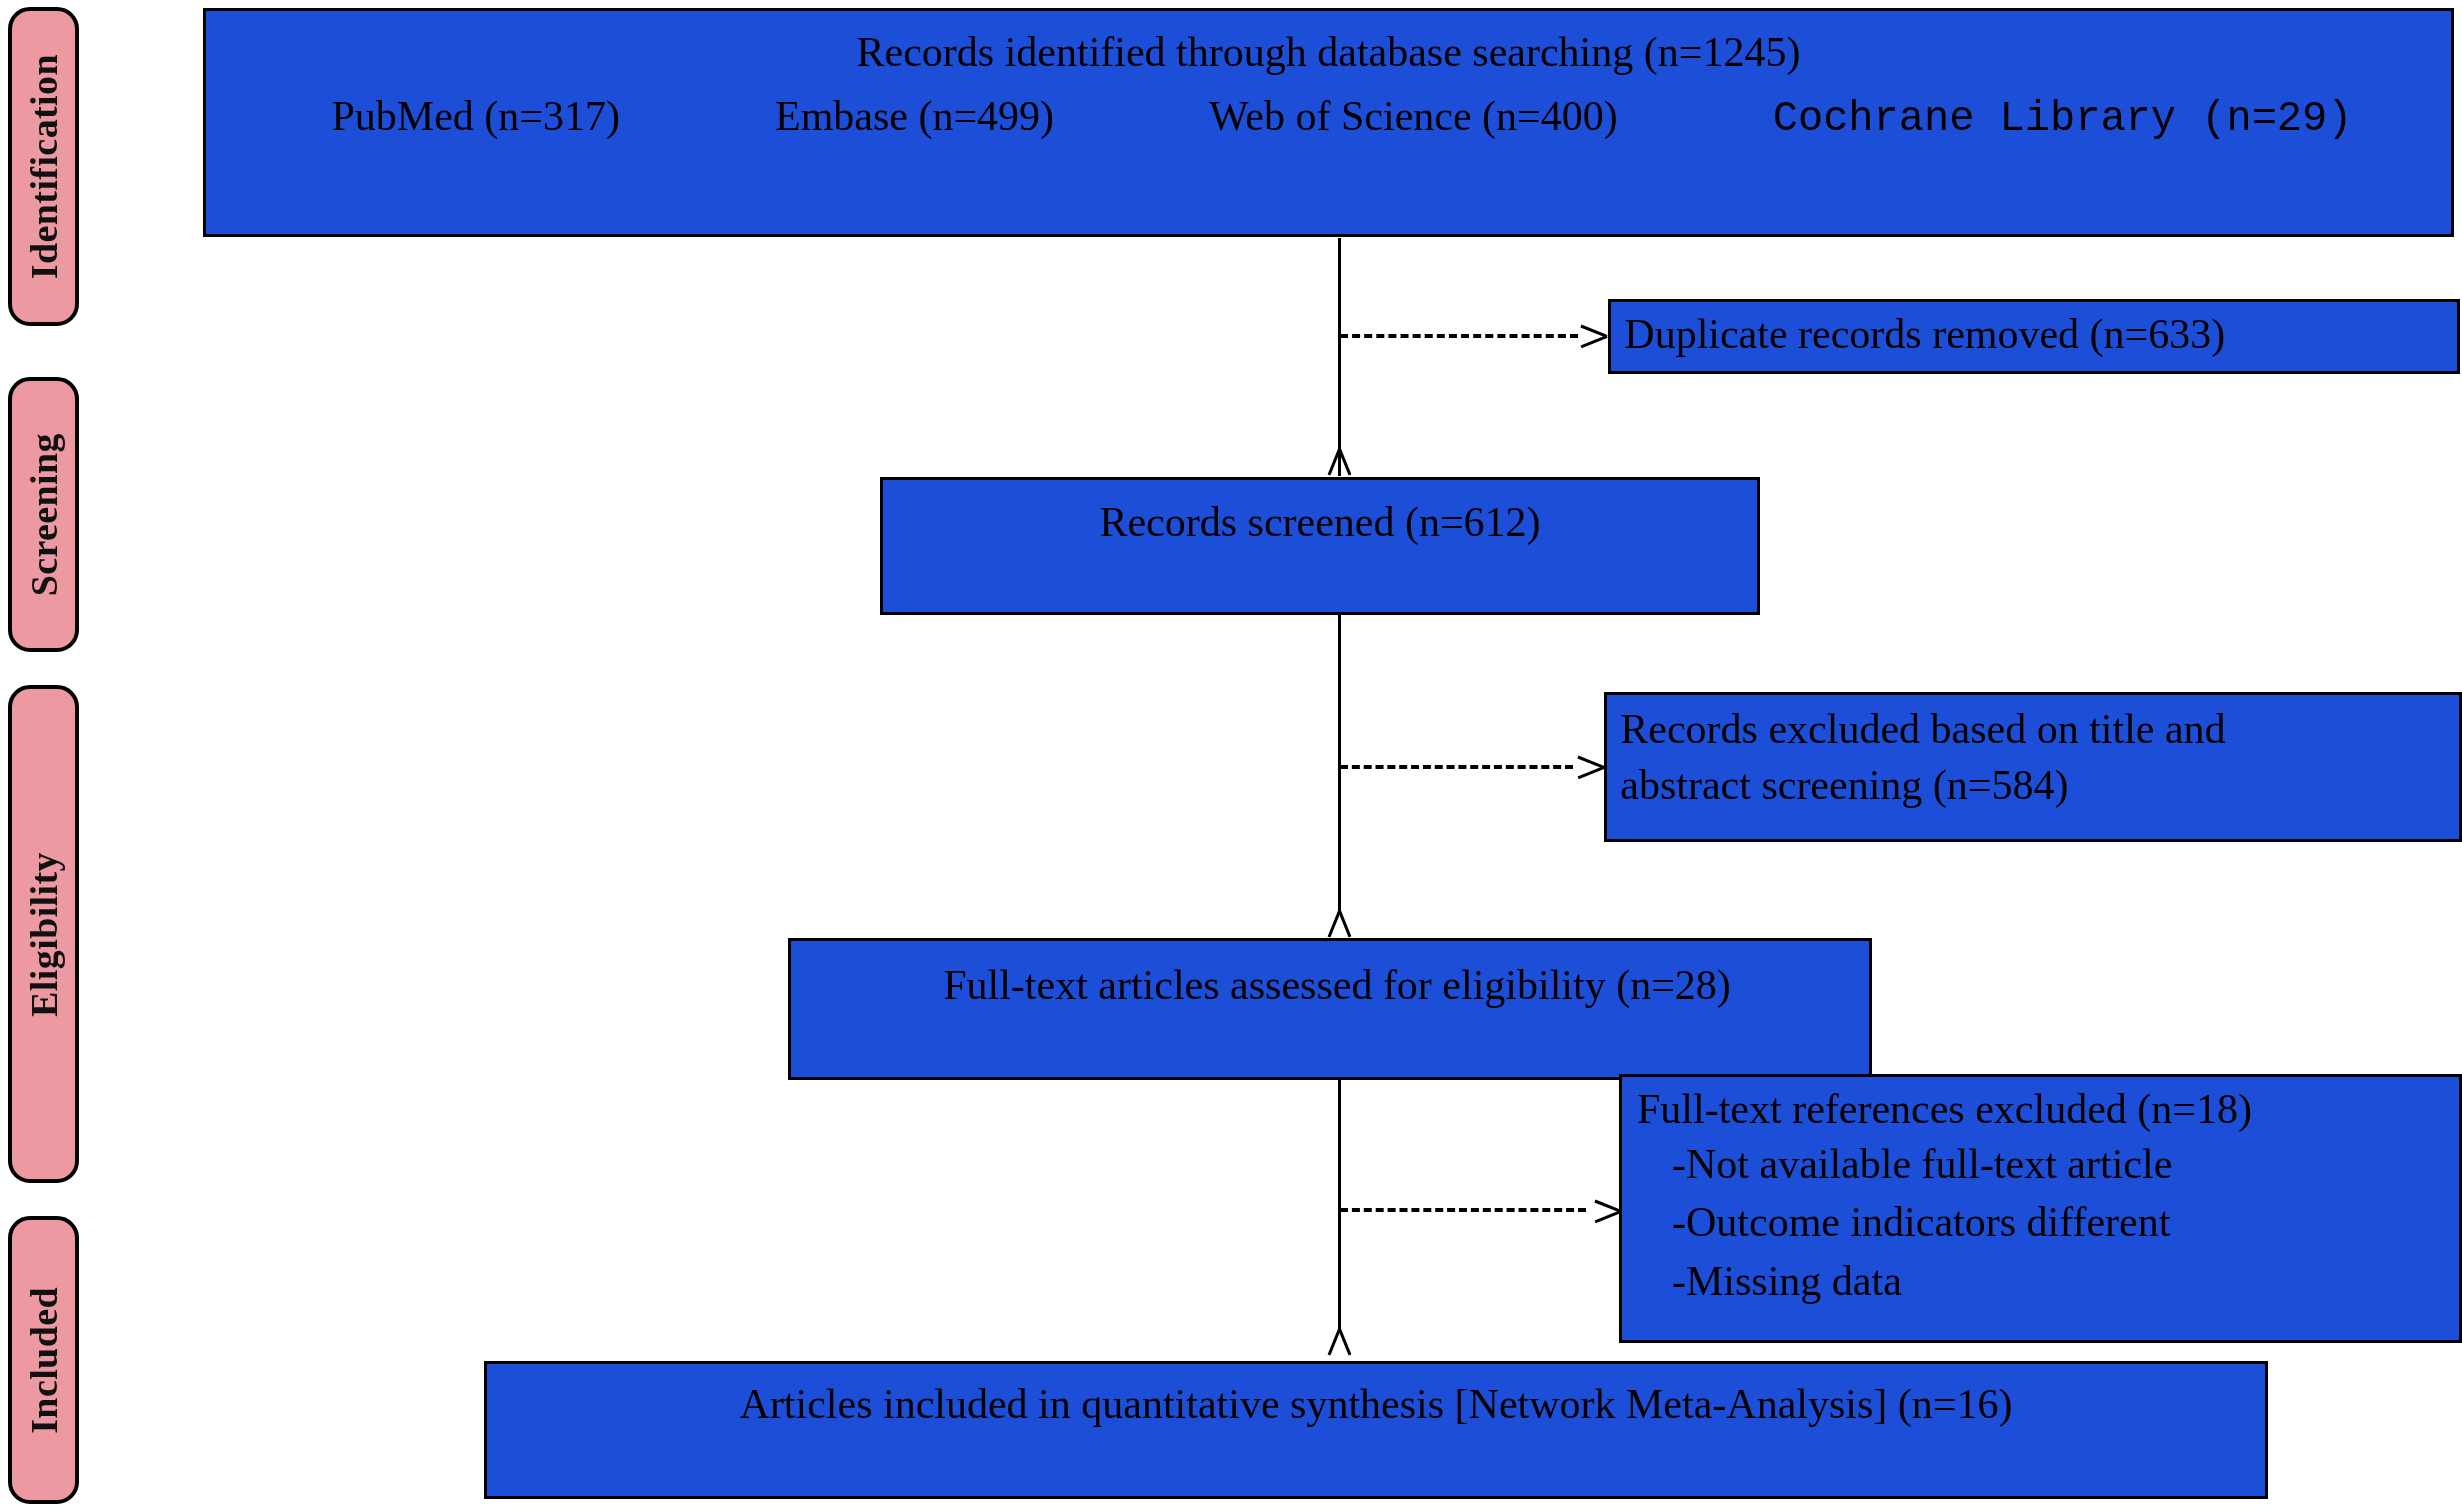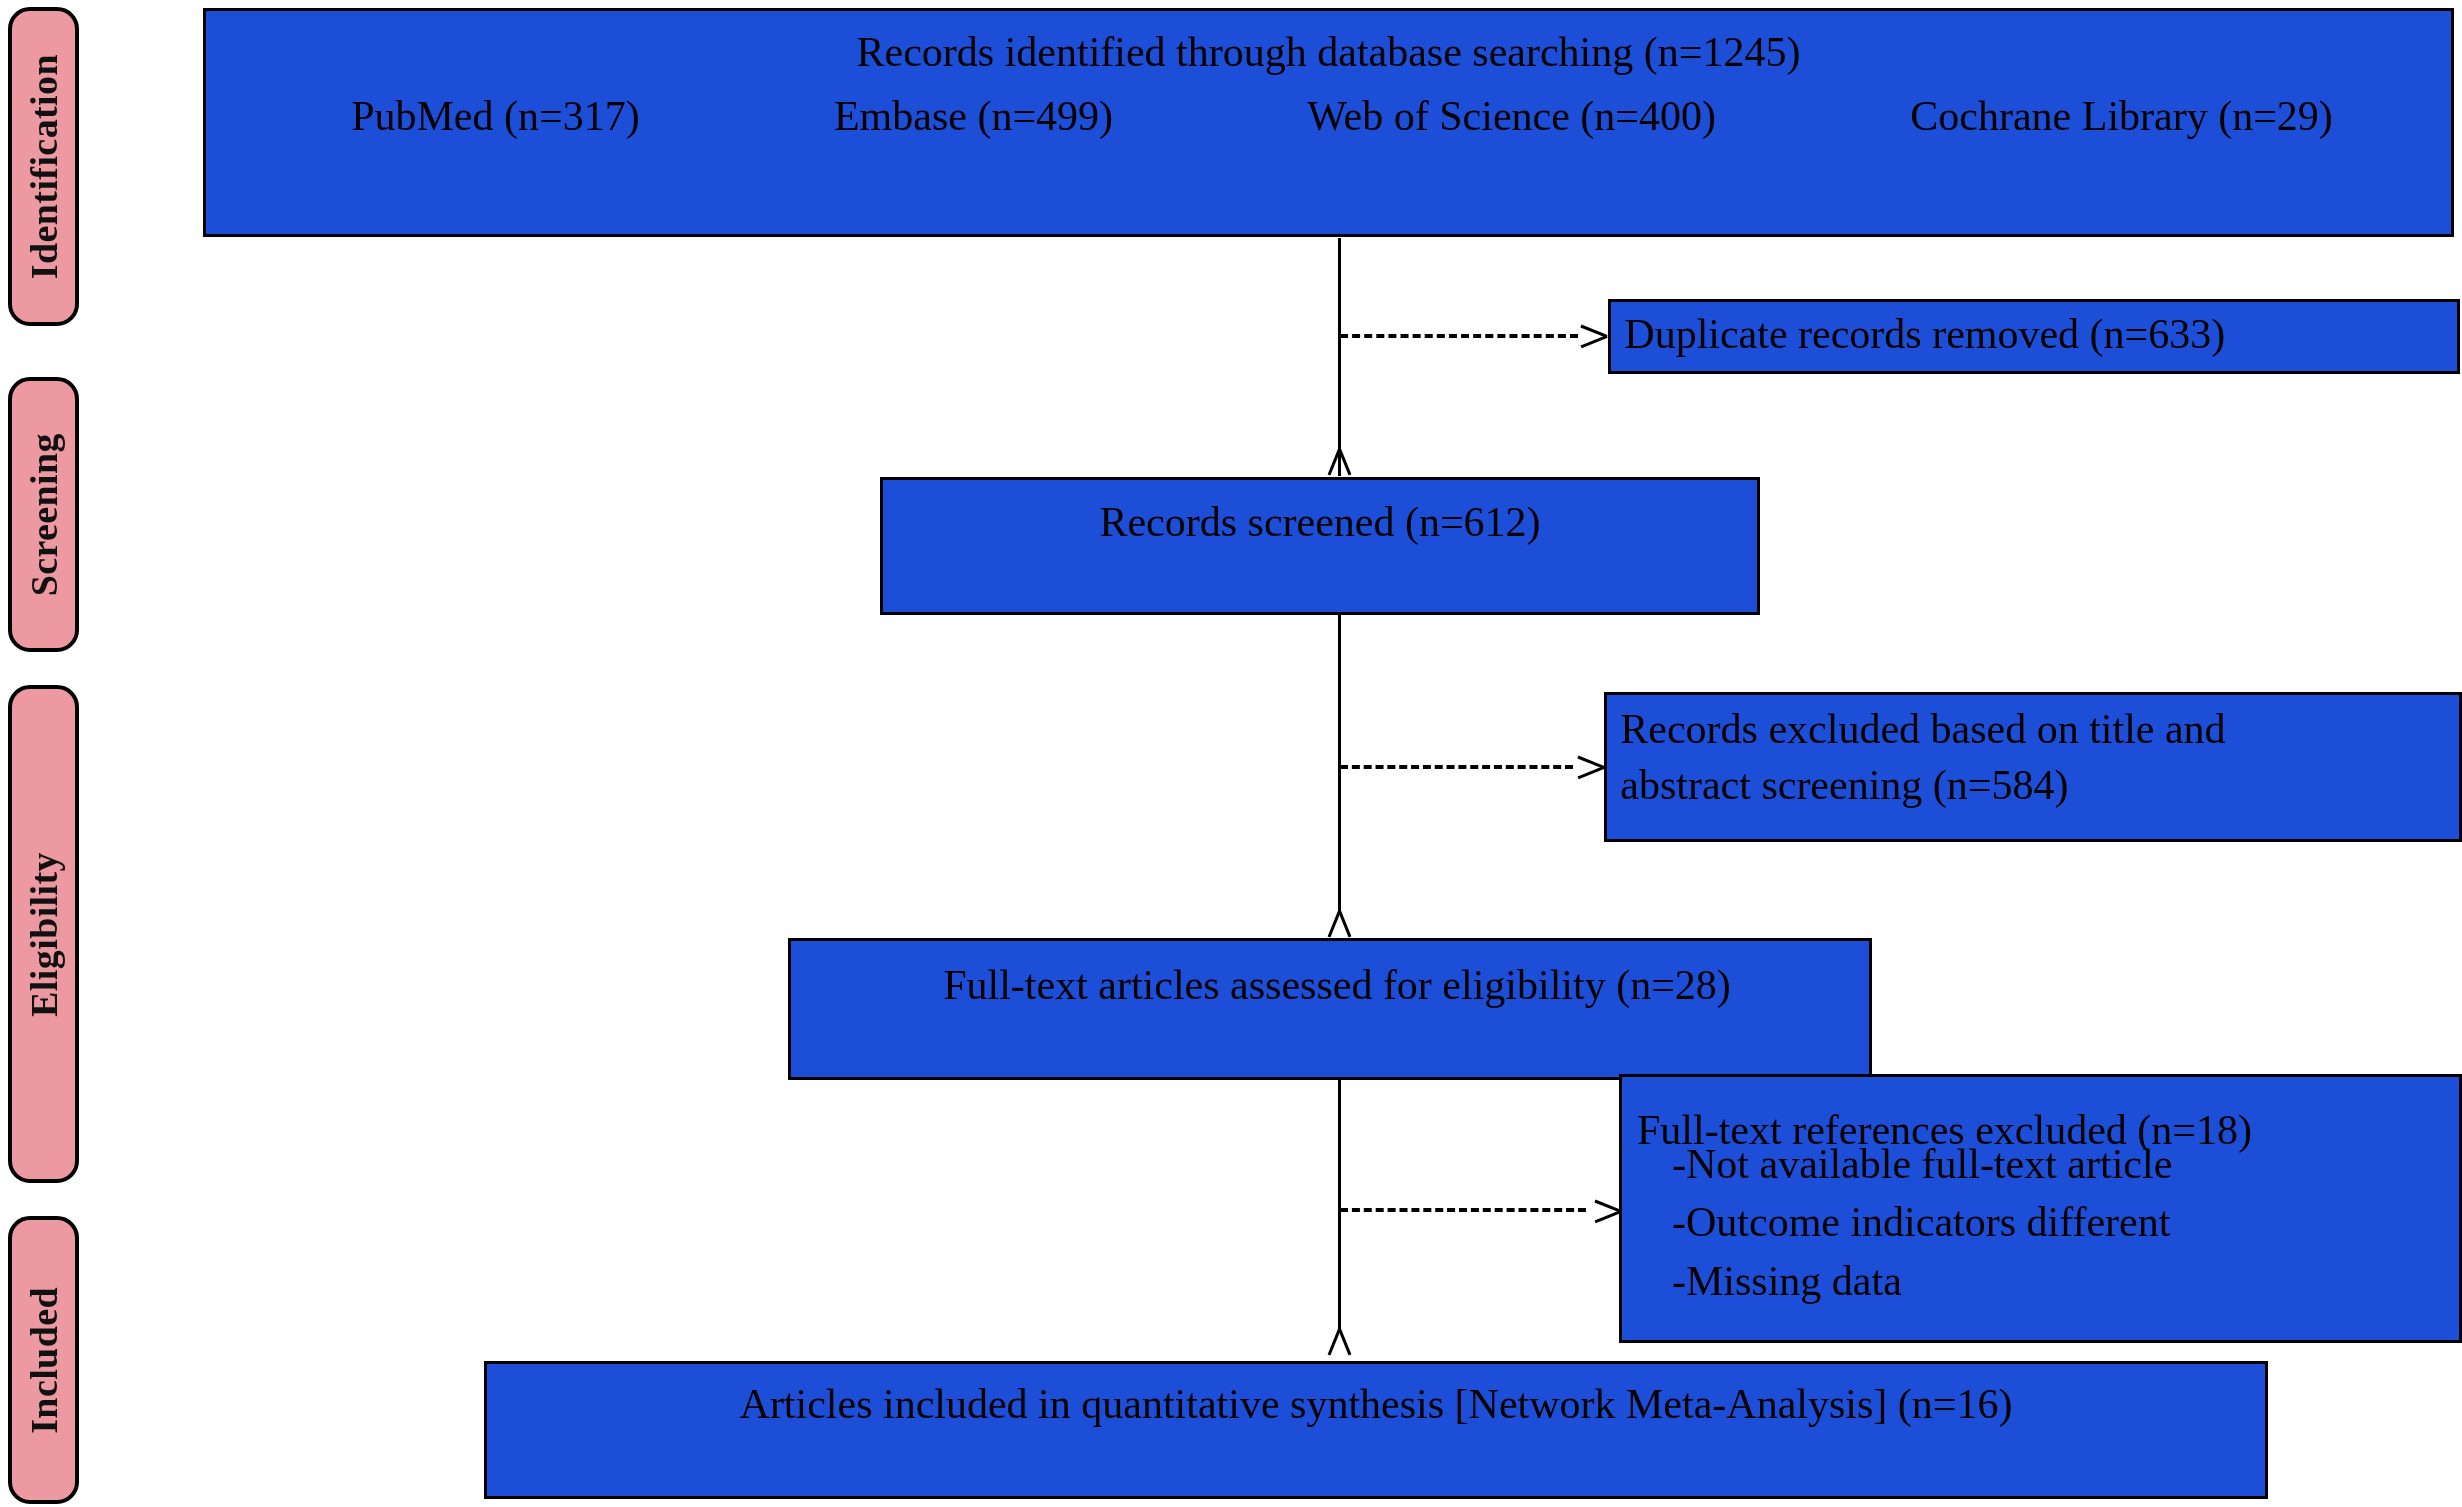--- a/index.html
+++ b/index.html
@@ -145,21 +145,21 @@
   <div class="stage-tab" style="left:8.3px; top:1216px; width:71px; height:288px;">
     <span class="stage-label">Included</span>
   </div>
 
   <div class="flow-box" style="left:203px; top:8.3px; width:2251px; height:229px;">
     <div class="box-line centered" style="top:18.3px;">Records identified through database searching (n=1245)</div>
     <div style="position:absolute; left:0; right:0; top:83px; display:flex; justify-content:space-around; align-items:baseline; padding:0 21px; box-sizing:border-box;">
       <span class="box-line leftal" style="position:static;margin-left:27px;">PubMed (n=317)</span>
       <span class="box-line leftal" style="position:static;">Embase (n=499)</span>
       <span class="box-line leftal" style="position:static;">Web of Science (n=400)</span>
-      <span class="box-line leftal" style="position:static;">Cochrane Library (n=29)</span>
+      <span class="box-line leftal" style="position:static;font-family:Liberation Mono, monospace;">Cochrane Library (n=29)</span>
     </div>
   </div>
 
   <div class="vline" style="left:1338px; top:238px; width:2.5px; height:238px;"></div>
   <div class="arrowhead-down" style="left:1338px; top:449px;"></div>
 
   <div class="dashed-line" style="left:1340px; top:334px; width:238px;"></div>
   <div class="arrowhead-right" style="left:1579px; top:335px;"></div>
 
   <div class="flow-box" style="left:1608px; top:299px; width:852px; height:75px;">
@@ -185,21 +185,21 @@
     <div class="box-line centered" style="top:22px;padding-left:14px;">Full-text articles assessed for eligibility (n=28)</div>
   </div>
 
   <div class="vline" style="left:1338px; top:1080px; width:2.5px; height:250px;"></div>
   <div class="arrowhead-down" style="left:1338px; top:1329px;"></div>
 
   <div class="dashed-line" style="left:1340px; top:1208px; width:246px;"></div>
   <div class="arrowhead-right" style="left:1593px; top:1210px;"></div>
 
   <div class="flow-box" style="left:1619px; top:1074px; width:843px; height:269px;">
-    <div class="box-line leftal" style="left:15px; top:10px;margin-top:21px;">Full-text references excluded (n=18)</div>
+    <div class="box-line leftal" style="left:15px; top:10px;">Full-text references excluded (n=18)</div>
     <div class="box-line leftal" style="left:50px; top:65px;">-Not available full-text article</div>
     <div class="box-line leftal" style="left:50px; top:123px;">-Outcome indicators different</div>
     <div class="box-line leftal" style="left:50px; top:182px;">-Missing data</div>
   </div>
 
   <div class="flow-box" style="left:484px; top:1361px; width:1784px; height:138px;">
     <div class="box-line centered" style="top:18.3px;">Articles included in quantitative synthesis [Network Meta-Analysis] (n=16)</div>
   </div>
 
 </div>

